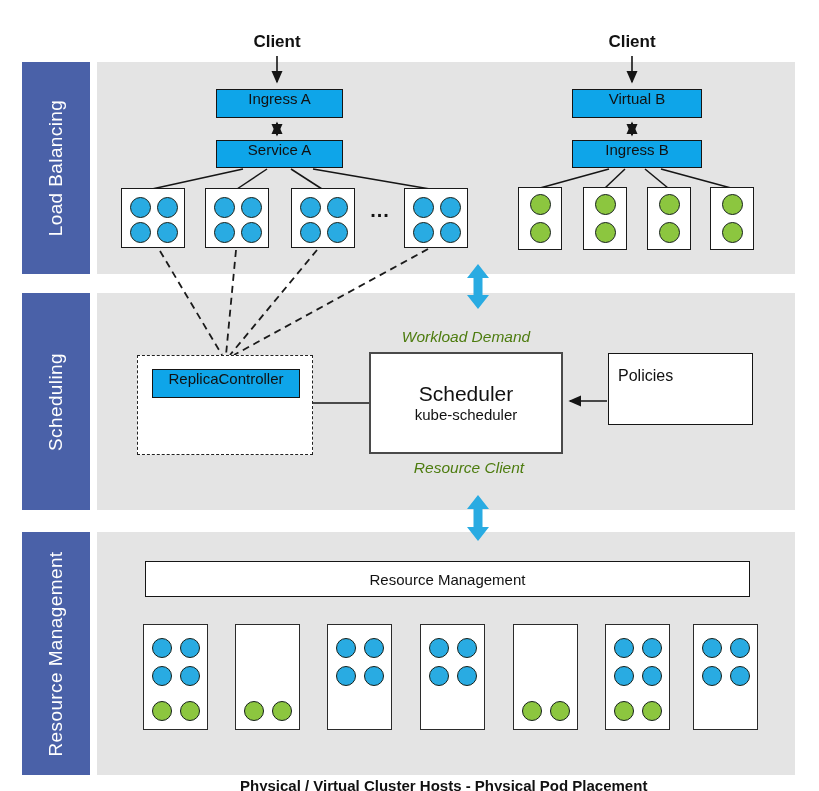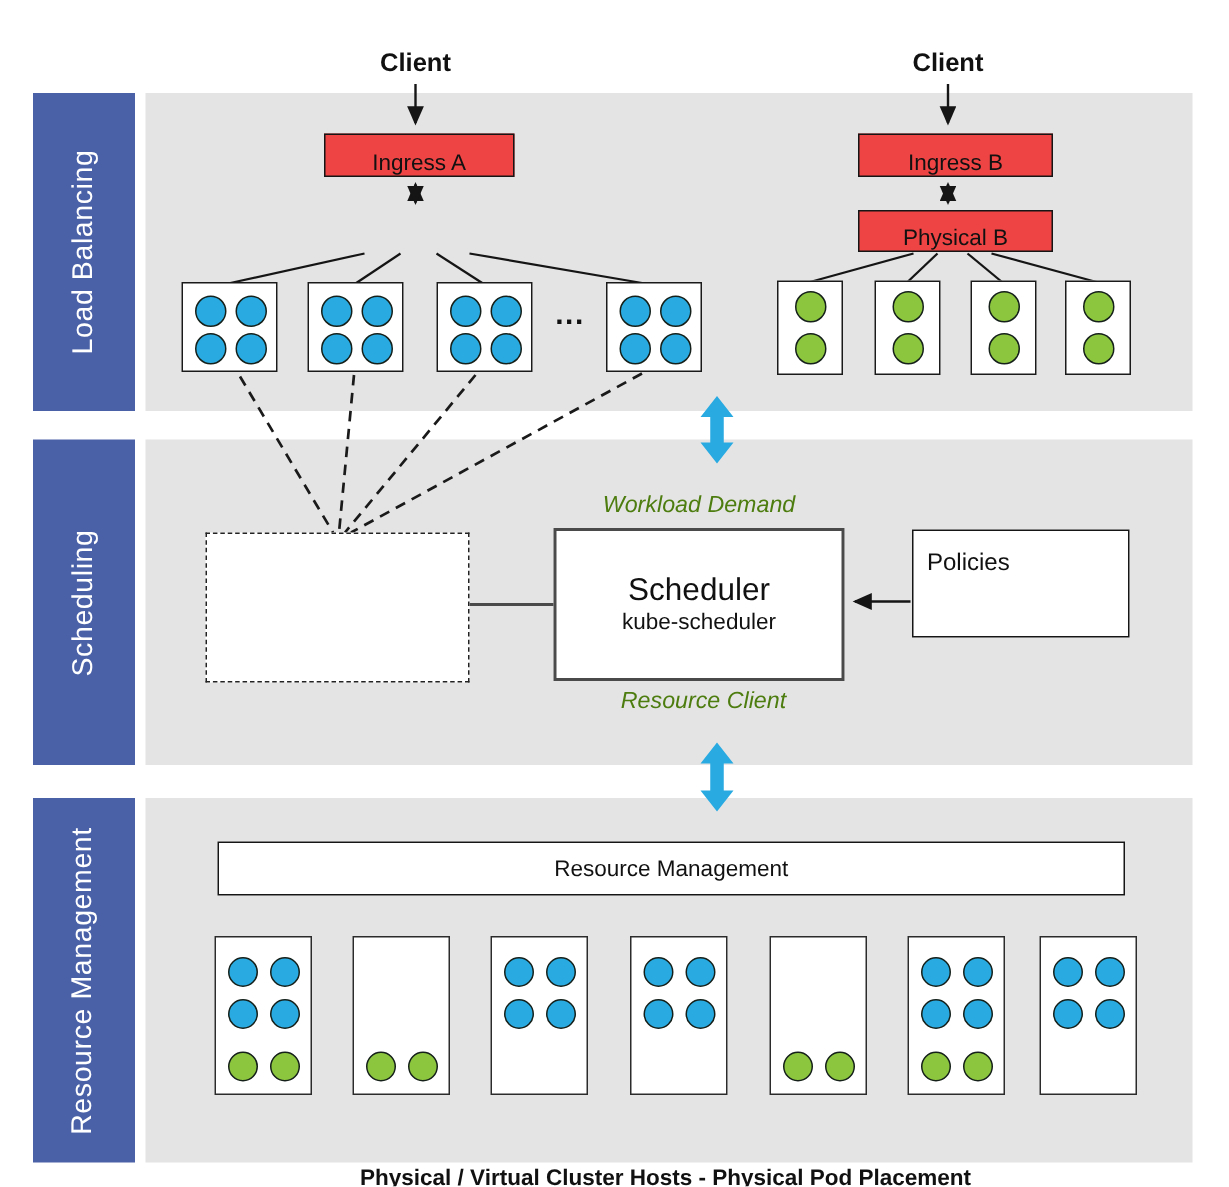--- a/index.html
+++ b/index.html
@@ -31,22 +31,22 @@
     transform:rotate(-90deg);white-space:nowrap;color:#ffffff;
     font-size:19px;letter-spacing:.4px;
   }
   svg.overlay{position:absolute;left:0;top:0;pointer-events:none;}
   .cyan-arrow{fill:var(--cyan);}
   .client{
     position:absolute;top:32px;width:90px;text-align:center;
     font-size:17px;font-weight:600;
   }
   .node{
-    position:absolute;background:#ef4444;border:1.7px solid #151515;
-    display:flex;align-items:flex-end;justify-content:center;
+    position:absolute;background:#0ea5e9;border:1.7px solid #151515;
+    display:flex;align-items:flex-start;justify-content:center;
     font-size:15px;box-sizing:border-box;
   }
   .pods-row{position:absolute;}
   .pod-box{
     position:absolute;background:#ffffff;border:1.7px solid #1a1a1a;
     box-sizing:border-box;
   }
   .pod-circle{
     position:absolute;border-radius:50%;border:1.6px solid #15201a;
     box-sizing:border-box;
@@ -171,20 +171,23 @@
     </g>
 
     <path class="cyan-arrow" d="M478,264 L489,278 L482.5,278 L482.5,295 L489,295 L478,309 L467,295 L473.5,295 L473.5,278 L467,278 Z"></path>
     <path class="cyan-arrow" d="M478,495 L489,509 L482.5,509 L482.5,527 L489,527 L478,541 L467,527 L473.5,527 L473.5,509 L467,509 Z"></path>
   </svg>
 
   <div class="client" style="left:232px;">Client</div>
   <div class="node" style="left:216px;top:89px;width:127px;height:29px;">
     <span>Ingress A</span>
   </div>
+  <div class="node" style="left:216px;top:140px;width:127px;height:28px;">
+    <span>Service A</span>
+  </div>
   <div class="pods-row" id="pods-a" style="left:121px;top:188px;width:350px;height:60px;">
       <div class="pod-box" style="left: 0px; width: 64px; height: 60px;">
         <div class="pod-circle blue" style="left: 8px; top: 8px; width: 21px; height: 21px;"></div>
         <div class="pod-circle blue" style="left: 35px; top: 8px; width: 21px; height: 21px;"></div>
         <div class="pod-circle blue" style="left: 8px; top: 33px; width: 21px; height: 21px;"></div>
         <div class="pod-circle blue" style="left: 35px; top: 33px; width: 21px; height: 21px;"></div>
       </div>
       <div class="pod-box" style="left: 84px; width: 64px; height: 60px;">
         <div class="pod-circle blue" style="left: 8px; top: 8px; width: 21px; height: 21px;"></div>
         <div class="pod-circle blue" style="left: 35px; top: 8px; width: 21px; height: 21px;"></div>
@@ -201,24 +204,24 @@
         <div class="pod-circle blue" style="left: 8px; top: 8px; width: 21px; height: 21px;"></div>
         <div class="pod-circle blue" style="left: 35px; top: 8px; width: 21px; height: 21px;"></div>
         <div class="pod-circle blue" style="left: 8px; top: 33px; width: 21px; height: 21px;"></div>
         <div class="pod-circle blue" style="left: 35px; top: 33px; width: 21px; height: 21px;"></div>
       </div>
     </div>
   <div class="ellipsis">...</div>
 
   <div class="client" style="left:587px;">Client</div>
   <div class="node" style="left:572px;top:89px;width:130px;height:29px;">
+    <span>Virtual B</span>
+  </div>
+  <div class="node" style="left:572px;top:140px;width:130px;height:28px;">
     <span>Ingress B</span>
-  </div>
-  <div class="node" style="left:572px;top:140px;width:130px;height:28px;">
-    <span>Physical B</span>
   </div>
   <div class="pods-row" id="pods-b" style="left:518px;top:187px;width:236px;height:63px;">
       <div class="pod-box" style="left: 0px; width: 44px; height: 63px;">
         <div class="pod-circle green" style="left: 11px; top: 6px; width: 21px; height: 21px;"></div>
         <div class="pod-circle green" style="left: 11px; top: 34px; width: 21px; height: 21px;"></div>
       </div>
       <div class="pod-box" style="left: 65px; width: 44px; height: 63px;">
         <div class="pod-circle green" style="left: 11px; top: 6px; width: 21px; height: 21px;"></div>
         <div class="pod-circle green" style="left: 11px; top: 34px; width: 21px; height: 21px;"></div>
       </div>
@@ -229,20 +232,23 @@
       <div class="pod-box" style="left: 192px; width: 44px; height: 63px;">
         <div class="pod-circle green" style="left: 11px; top: 6px; width: 21px; height: 21px;"></div>
         <div class="pod-circle green" style="left: 11px; top: 34px; width: 21px; height: 21px;"></div>
       </div>
     </div>
 
   <div class="flow-label demand">Workload Demand</div>
   <div class="flow-label supply">Resource Client</div>
 
   <div class="dashed-box">
+    <div class="node" style="left:14px;top:13px;width:148px;height:29px;">
+      <span>ReplicaController</span>
+    </div>
   </div>
 
   <div class="scheduler">
     <div class="title">Scheduler</div>
     <div class="subtitle">kube-scheduler</div>
   </div>
 
   <div class="policies">
     <div class="title">Policies</div>
   </div>

